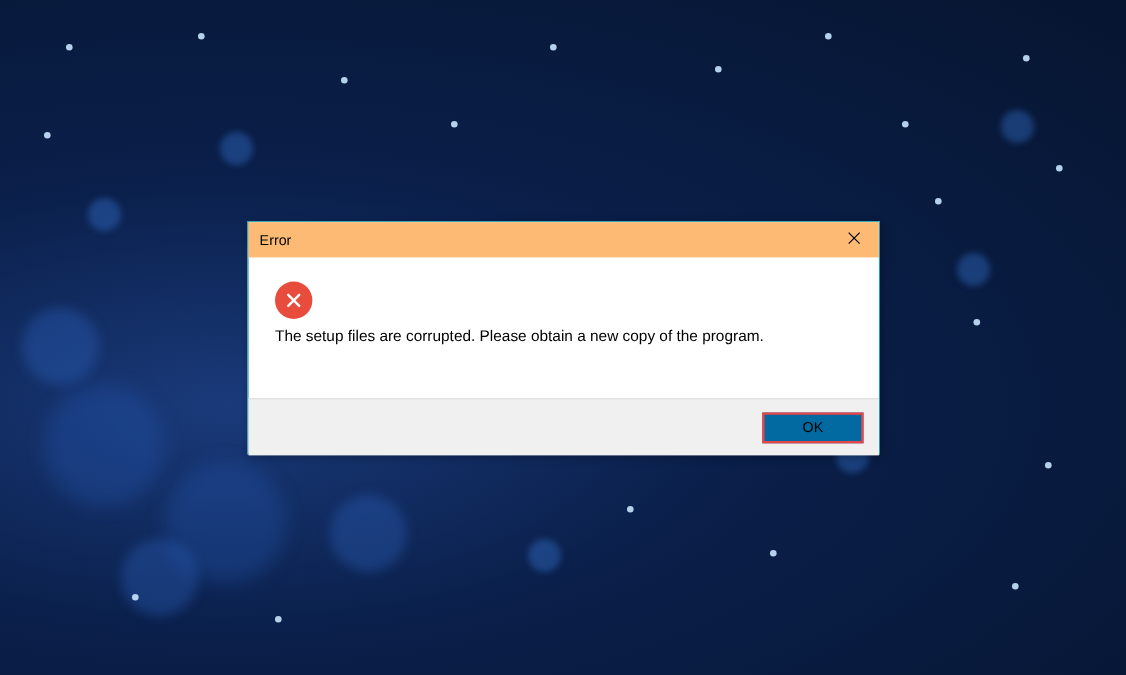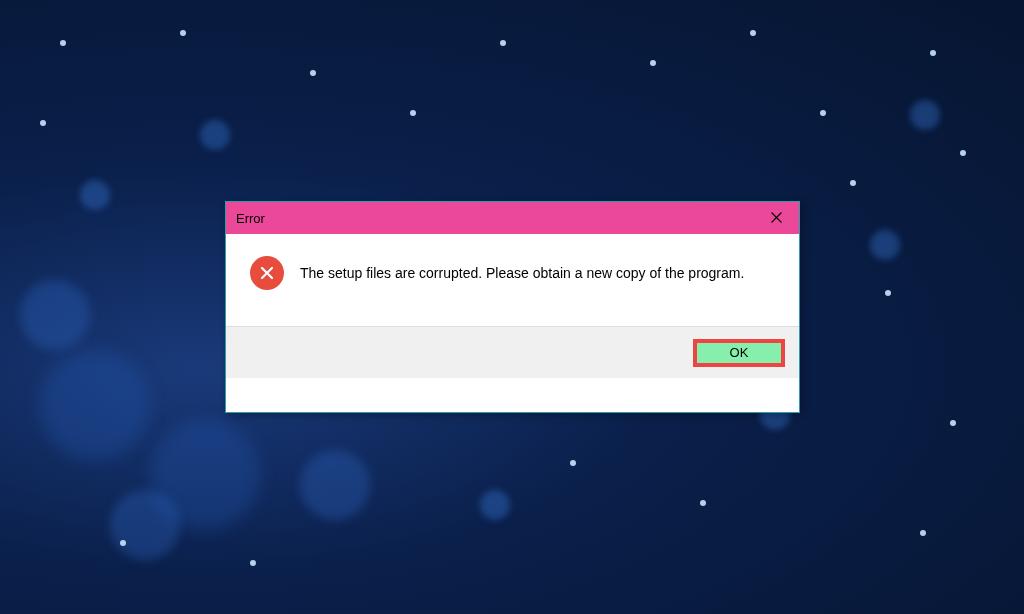--- a/index.html
+++ b/index.html
@@ -41,21 +41,21 @@
       top: 201px;
       width: 575px;
       height: 212px;
       background: #fff;
       border: 1px solid #2b9eae;
       box-shadow: 2px 2px 8px rgba(0,0,0,0.3);
     }
     
     .titlebar {
       height: 32px;
-      background: #ec4899;
+      background: #fdba74;
       display: flex;
       align-items: center;
       padding-left: 10px;
       position: relative;
     }
     
     .title-text {
       color: #000;
       font-size: 13px;
       font-weight: 400;
@@ -72,24 +72,25 @@
       justify-content: center;
       cursor: pointer;
     }
     
     .close-btn svg {
       width: 11px;
       height: 11px;
     }
     
     .dialog-body {
-      height: 92px;
+      height: 128px;
       display: flex;
       align-items: flex-start;
       padding: 24px 20px 0 24px;
+      flex-direction: column;
     }
     
     .error-icon {
       width: 34px;
       height: 34px;
       border-radius: 50%;
       background: #e74c3c;
       display: flex;
       align-items: center;
       justify-content: center;
@@ -116,22 +117,22 @@
       border-top: 1px solid #ddd;
       display: flex;
       align-items: center;
       justify-content: flex-end;
       padding-right: 14px;
     }
     
     .ok-button {
       width: 92px;
       height: 28px;
-      background: #86efac;
-      border: 4px solid #ef4444;
+      background: #0369a1;
+      border: 2px solid #ef4444;
       color: #000;
       font-size: 13px;
       font-family: inherit;
       cursor: pointer;
       display: flex;
       align-items: center;
       justify-content: center;
     }
     
     .banner-text {

